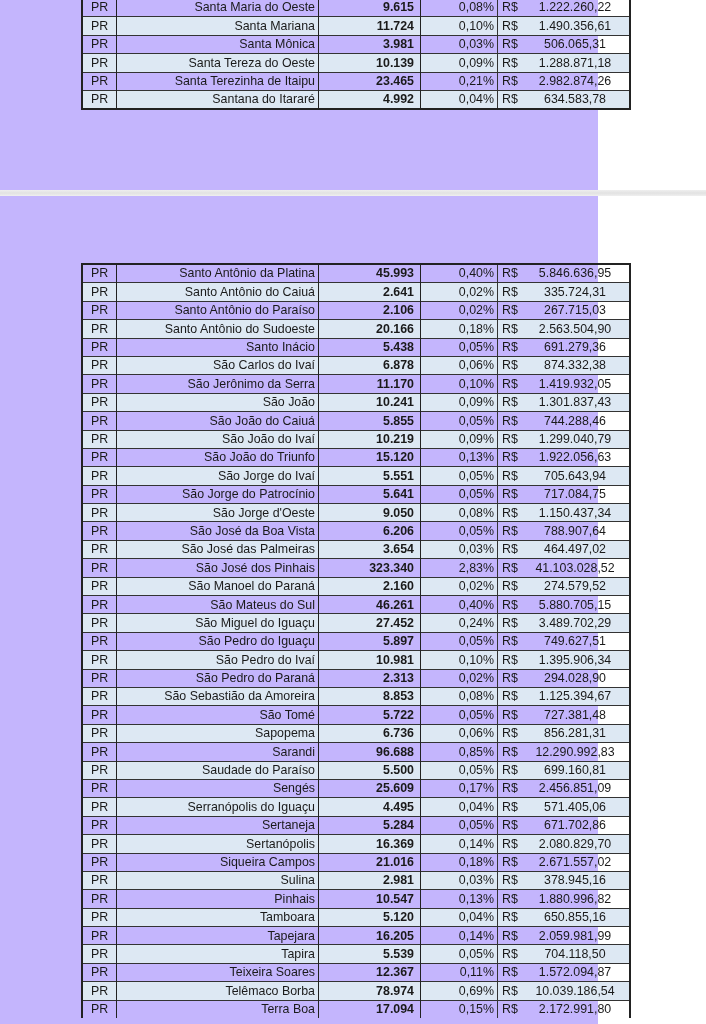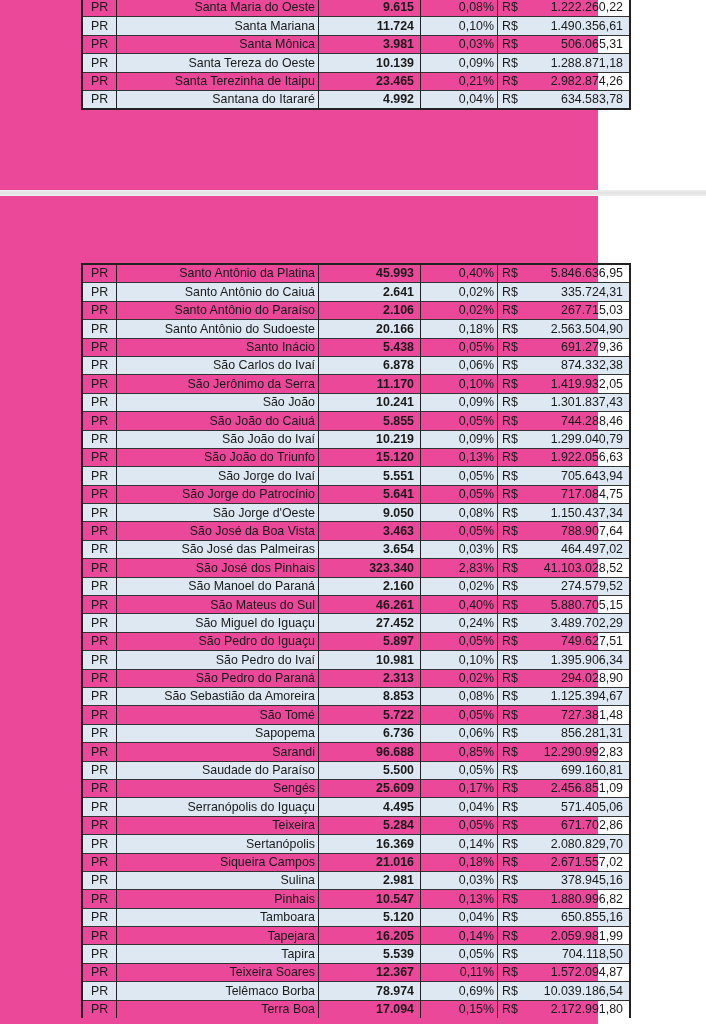--- a/index.html
+++ b/index.html
@@ -12,21 +12,21 @@
       height: 1024px;
       position: relative;
       overflow: hidden;
       font-family: "Liberation Sans", sans-serif;
       color: #1a1a1a;
     }
     .page {
       position: absolute;
       left: 0;
       width: 598px;
-      background: #ec4899;
+      background: #c4b5fd;
     }
     .page-top {
       top: 0;
       height: 190px;
     }
     .page-sep {
       position: absolute;
       left: 0;
       top: 190px;
       width: 706px;
@@ -93,21 +93,21 @@
       margin-top: 12px;
     }
     td.c-cur {
       width: 22px;
       text-align: left;
       padding-left: 4px !important;
       padding-right: 0 !important;
     }
     td.c-val {
       width: 96px;
-      text-align: right;
+      text-align: center;
       padding-right: 6px !important;
     }
   </style>
 </head>
 <body>
 
 <div class="page page-top">
   <table class="muni">
     <tbody id="tbody-0">
         <tr>
@@ -275,21 +275,21 @@
           <td class="c-uf">PR</td>
           <td class="c-name">São Jorge d'Oeste</td>
           <td class="c-pop">9.050</td>
           <td class="c-pct">0,08%</td>
           <td class="c-cur">R$</td>
           <td class="c-val">1.150.437,34</td>
         </tr>
         <tr>
           <td class="c-uf">PR</td>
           <td class="c-name">São José da Boa Vista</td>
-          <td class="c-pop">3.463</td>
+          <td class="c-pop">6.206</td>
           <td class="c-pct">0,05%</td>
           <td class="c-cur">R$</td>
           <td class="c-val">788.907,64</td>
         </tr>
         <tr class="alt">
           <td class="c-uf">PR</td>
           <td class="c-name">São José das Palmeiras</td>
           <td class="c-pop">3.654</td>
           <td class="c-pct">0,03%</td>
           <td class="c-cur">R$</td>
@@ -402,21 +402,21 @@
         <tr class="alt">
           <td class="c-uf">PR</td>
           <td class="c-name">Serranópolis do Iguaçu</td>
           <td class="c-pop">4.495</td>
           <td class="c-pct">0,04%</td>
           <td class="c-cur">R$</td>
           <td class="c-val">571.405,06</td>
         </tr>
         <tr>
           <td class="c-uf">PR</td>
-          <td class="c-name">Teixeira</td>
+          <td class="c-name">Sertaneja</td>
           <td class="c-pop">5.284</td>
           <td class="c-pct">0,05%</td>
           <td class="c-cur">R$</td>
           <td class="c-val">671.702,86</td>
         </tr>
         <tr class="alt">
           <td class="c-uf">PR</td>
           <td class="c-name">Sertanópolis</td>
           <td class="c-pop">16.369</td>
           <td class="c-pct">0,14%</td>

